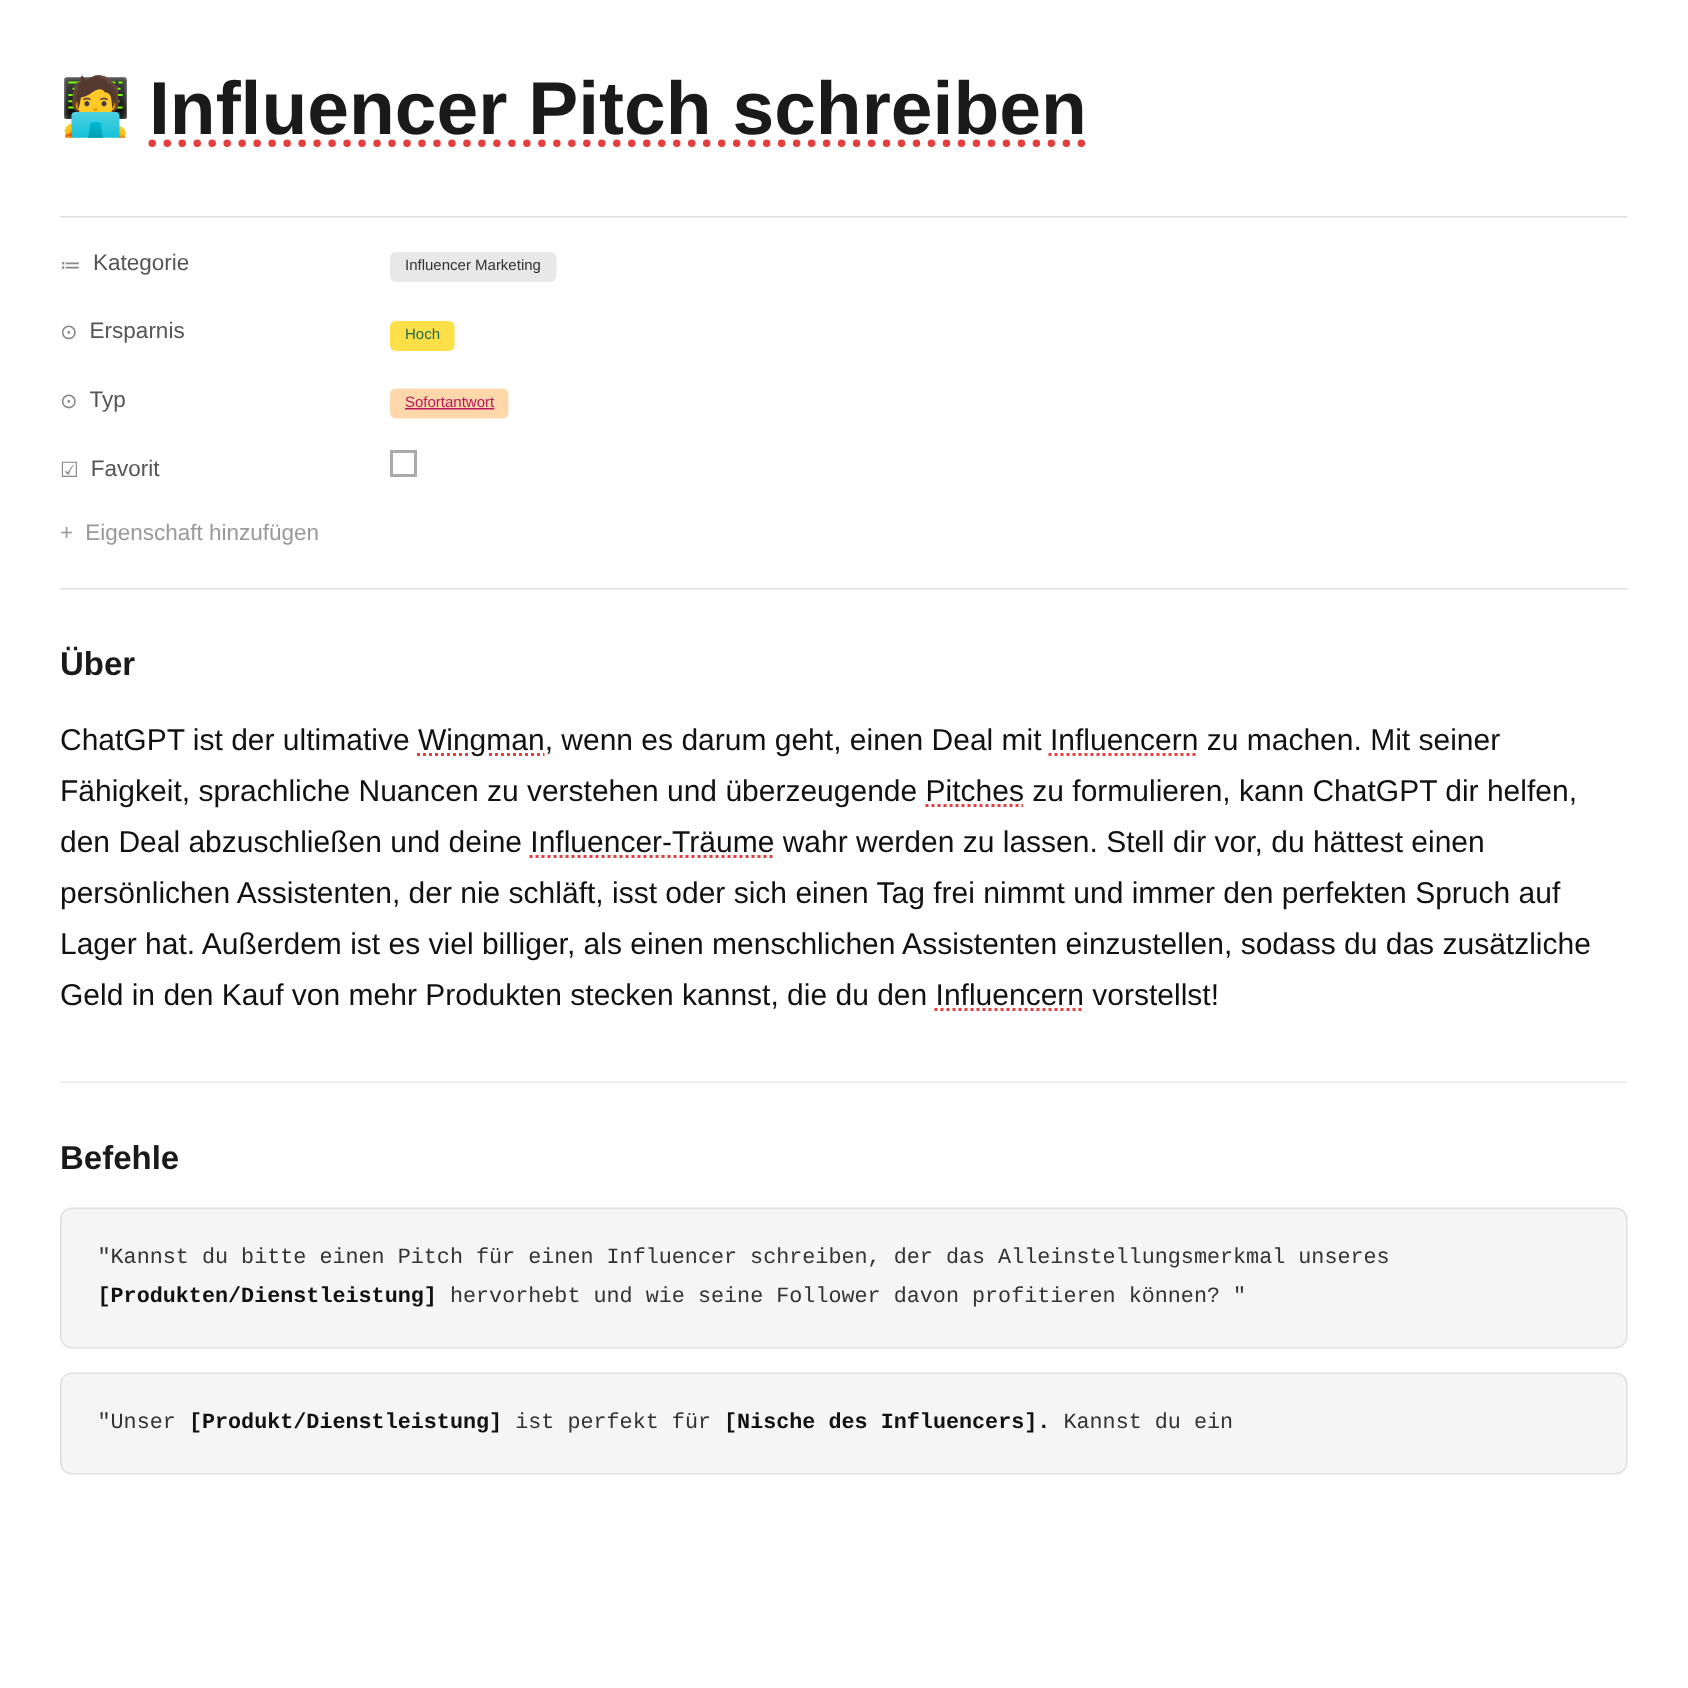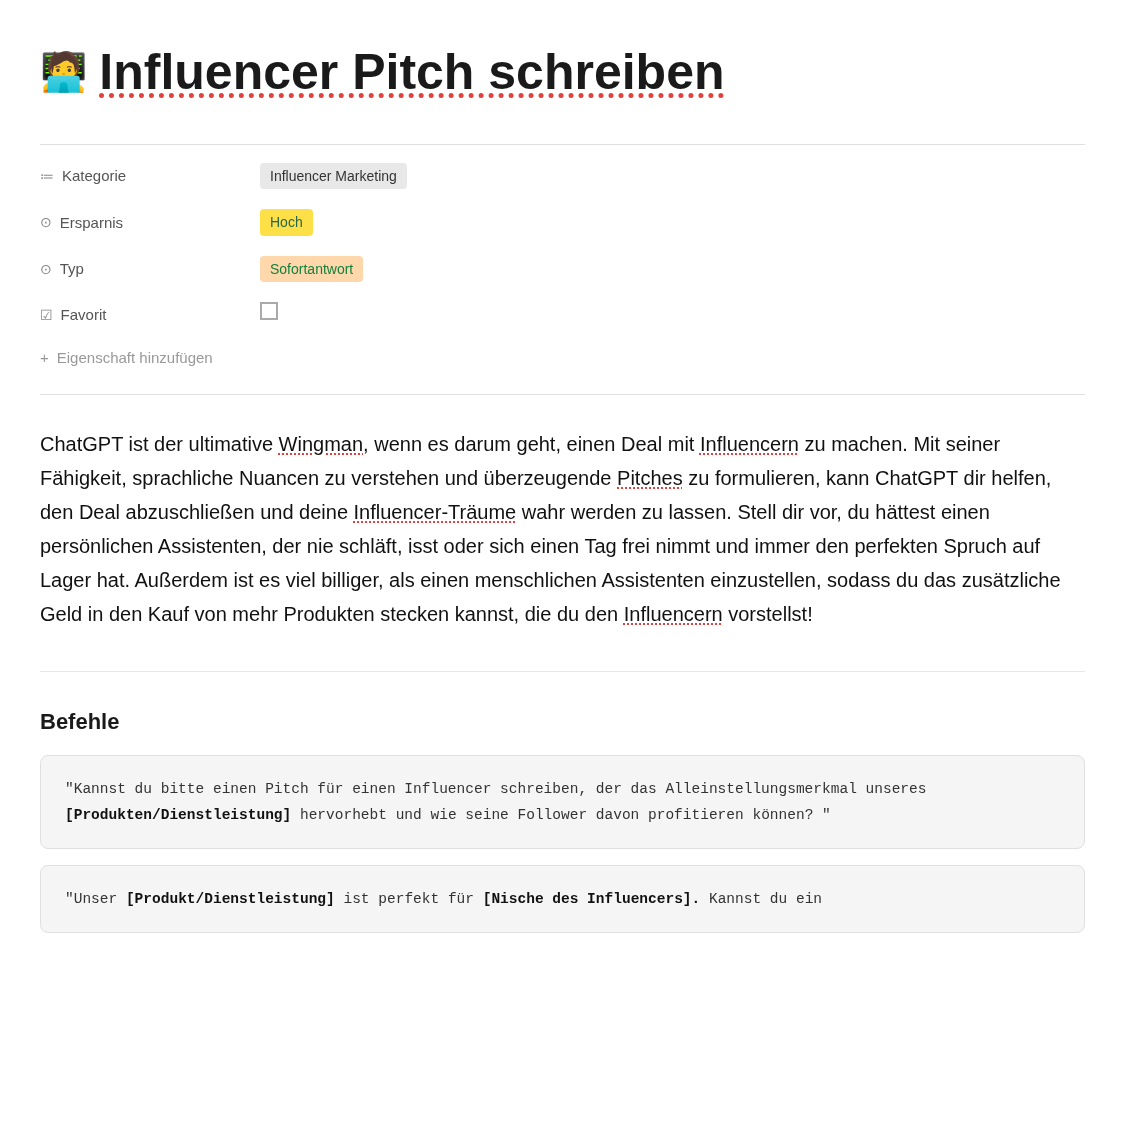--- a/index.html
+++ b/index.html
@@ -67,37 +67,38 @@
     }
 
     .property-value {
       flex: 1;
     }
 
     .badge {
       display: inline-block;
       padding: 2px 10px;
       border-radius: 4px;
-      font-size: 14px;
+      font-size: 10px;
       font-weight: 500;
     }
 
     .badge-gray {
       background: #e8e8e8;
       color: #333;
     }
 
     .badge-green {
       background: #fde047;
       color: #276749;
     }
 
     .badge-orange {
       background: #fed7aa;
-      color: #15803d;
+      color: #be185d;
+      text-decoration: underline;
     }
 
     .checkbox-empty {
       width: 18px;
       height: 18px;
       border: 2px solid #aaa;
       display: inline-block;
     }
 
     .add-property {
@@ -209,20 +210,21 @@
   </div>
 
   <div class="add-property">
     <span>+</span>
     <span>Eigenschaft hinzufügen</span>
   </div>
 
 </div>
 
 <div class="ueber-section">
+  <h2 class="section-heading">Über</h2>
   <p class="description-text">
     <span>ChatGPT ist der ultimative </span><span class="underline-dotted">Wingman</span><span>, wenn es darum geht, einen Deal mit </span><span class="underline-dotted">Influencern</span><span> zu machen. Mit seiner Fähigkeit, sprachliche Nuancen zu verstehen und überzeugende </span><span class="underline-dotted">Pitches</span><span> zu formulieren, kann ChatGPT dir helfen, den Deal abzuschließen und deine </span><span class="underline-dotted">Influencer-Träume</span><span> wahr werden zu lassen. Stell dir vor, du hättest einen persönlichen Assistenten, der nie schläft, isst oder sich einen Tag frei nimmt und immer den perfekten Spruch auf Lager hat. Außerdem ist es viel billiger, als einen menschlichen Assistenten einzustellen, sodass du das zusätzliche Geld in den Kauf von mehr Produkten stecken kannst, die du den </span><span class="underline-dotted">Influencern</span><span> vorstellst!</span>
   </p>
 </div>
 
 <hr class="divider">
 
 <div class="befehle-section">
   <h2 class="section-heading">Befehle</h2>
 

